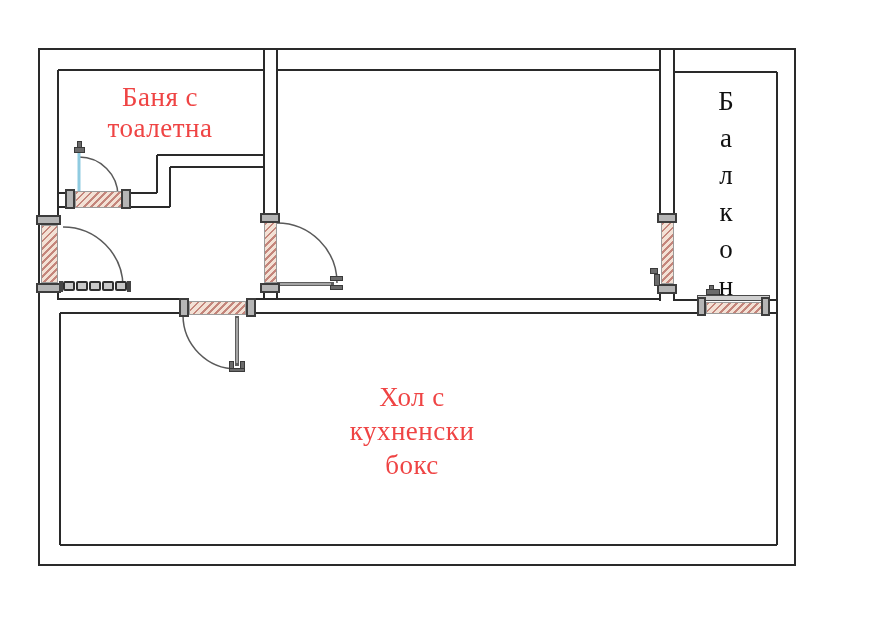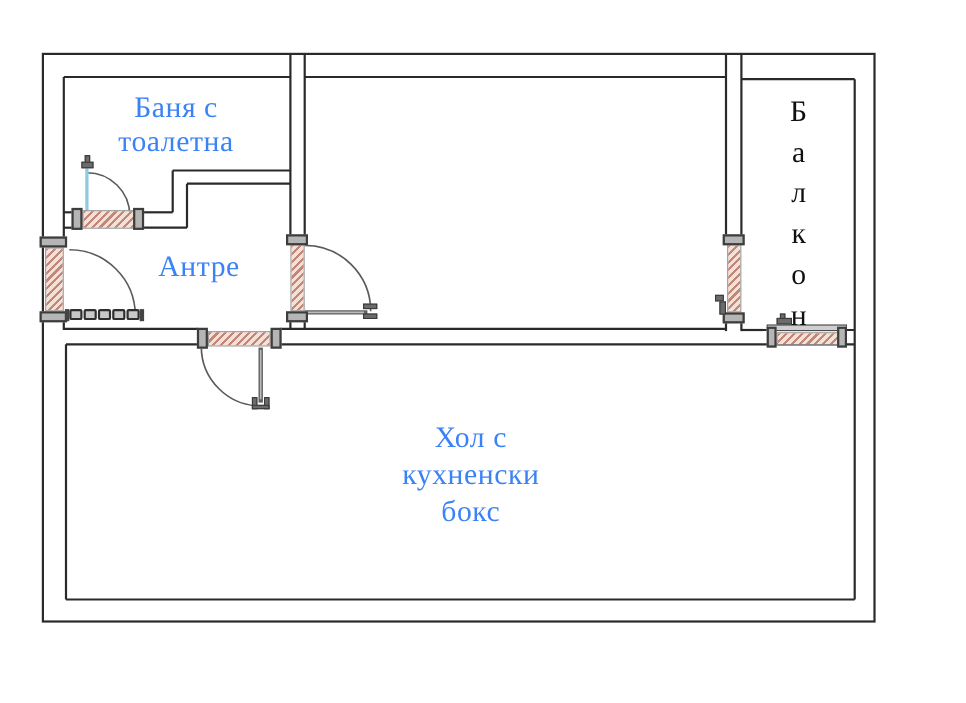--- a/index.html
+++ b/index.html
@@ -2,21 +2,21 @@
 <html><head>
 <meta charset="utf-8">
 <style>
   html,body{margin:0;padding:0;background:#ffffff;}
   .stage{
     position:relative;width:878px;height:639px;background:#ffffff;overflow:hidden;
     font-family:"Liberation Serif","DejaVu Serif",serif;
   }
   svg.lines{position:absolute;left:0;top:0;}
   .room-label{
-    position:absolute;color:#3b82f6;text-align:center;
+    position:absolute;color:#ef4444;text-align:center;
     font-size:27px;line-height:31px;letter-spacing:0.5px;
   }
   .room-label.big{line-height:34px;}
   .vertical-label{
     position:absolute;color:#101010;
     font-size:27px;
     writing-mode:vertical-lr;text-orientation:upright;letter-spacing:7px;
   }
   .hatch{
     position:absolute;box-sizing:border-box;
@@ -142,17 +142,16 @@
   <div class="handle" style="left:330px;top:285px;width:13px;height:5px"></div>
   <div class="handle" style="left:229px;top:361px;width:5px;height:11px"></div>
   <div class="handle" style="left:240px;top:361px;width:5px;height:11px"></div>
   <div class="handle" style="left:229px;top:368px;width:16px;height:4px"></div>
   <div class="handle" style="left:650px;top:268px;width:8px;height:6px"></div>
   <div class="handle" style="left:654px;top:274px;width:6px;height:12px"></div>
   <div class="handle" style="left:706px;top:289px;width:14px;height:6px"></div>
   <div class="handle" style="left:709px;top:285px;width:5px;height:5px"></div>
 
   <div class="room-label" style="left:94px;top:82px;width:132px">Баня с тоалетна</div>
-  <div class="room-label" style="left:136px;top:227px;width:90px">Антре</div>
   <div class="vertical-label" style="left:710px;top:86px;height:220px">Балкон</div>
-  <div class="room-label big" style="left:340px;top:380px;width:176px">Хол с кухненски бокс</div>
+  <div class="room-label big" style="left:324px;top:380px;width:176px">Хол с кухненски бокс</div>
 
 </div>
 
 </body></html>

